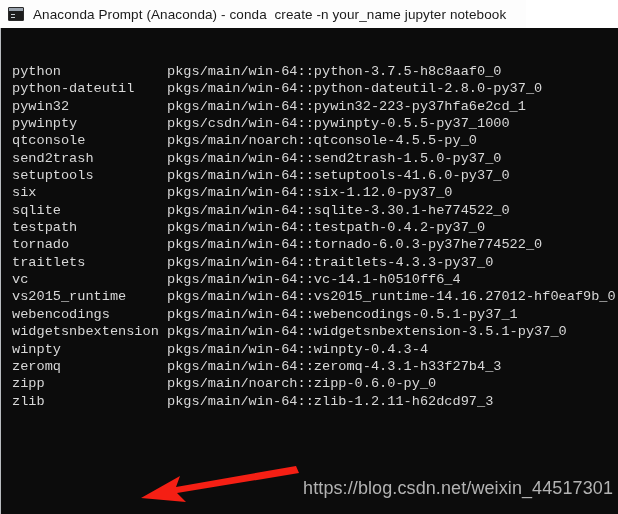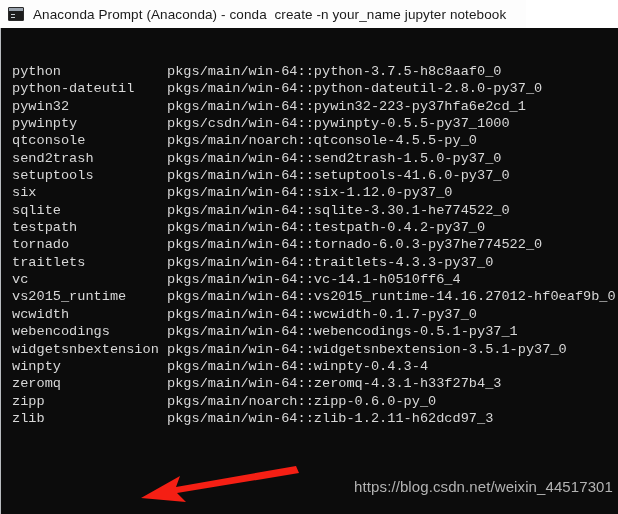--- a/index.html
+++ b/index.html
@@ -125,21 +125,21 @@
     padding-left: 2px;
     box-sizing: border-box;
   }
 
   
   .watermark {
     position: absolute;
     right: 4px;
     top: 450px;
     font-family: "Liberation Sans", sans-serif;
-    font-size: 15px;
+    font-size: 18px;
     color: #b3b3b3;
     white-space: pre;
     letter-spacing: 0.1px;
   }
 
   
   .arrow-overlay {
     position: absolute;
     left: 0; top: 0;
     width: 618px;
@@ -168,21 +168,20 @@
           <div class="pkg-line"><span class="pkg-name">qtconsole</span><span class="pkg-spec">pkgs/main/noarch::qtconsole-4.5.5-py_0</span></div>
           <div class="pkg-line"><span class="pkg-name">send2trash</span><span class="pkg-spec">pkgs/main/win-64::send2trash-1.5.0-py37_0</span></div>
           <div class="pkg-line"><span class="pkg-name">setuptools</span><span class="pkg-spec">pkgs/main/win-64::setuptools-41.6.0-py37_0</span></div>
           <div class="pkg-line"><span class="pkg-name">six</span><span class="pkg-spec">pkgs/main/win-64::six-1.12.0-py37_0</span></div>
           <div class="pkg-line"><span class="pkg-name">sqlite</span><span class="pkg-spec">pkgs/main/win-64::sqlite-3.30.1-he774522_0</span></div>
           <div class="pkg-line"><span class="pkg-name">testpath</span><span class="pkg-spec">pkgs/main/win-64::testpath-0.4.2-py37_0</span></div>
           <div class="pkg-line"><span class="pkg-name">tornado</span><span class="pkg-spec">pkgs/main/win-64::tornado-6.0.3-py37he774522_0</span></div>
           <div class="pkg-line"><span class="pkg-name">traitlets</span><span class="pkg-spec">pkgs/main/win-64::traitlets-4.3.3-py37_0</span></div>
           <div class="pkg-line"><span class="pkg-name">vc</span><span class="pkg-spec">pkgs/main/win-64::vc-14.1-h0510ff6_4</span></div>
           <div class="pkg-line"><span class="pkg-name">vs2015_runtime</span><span class="pkg-spec">pkgs/main/win-64::vs2015_runtime-14.16.27012-hf0eaf9b_0</span></div>
-          <div class="pkg-line"><span class="pkg-name">wcwidth</span><span class="pkg-spec">pkgs/main/win-64::wcwidth-0.1.7-py37_0</span></div>
           <div class="pkg-line"><span class="pkg-name">webencodings</span><span class="pkg-spec">pkgs/main/win-64::webencodings-0.5.1-py37_1</span></div>
           <div class="pkg-line"><span class="pkg-name">widgetsnbextension</span><span class="pkg-spec">pkgs/main/win-64::widgetsnbextension-3.5.1-py37_0</span></div>
           <div class="pkg-line"><span class="pkg-name">winpty</span><span class="pkg-spec">pkgs/main/win-64::winpty-0.4.3-4</span></div>
           <div class="pkg-line"><span class="pkg-name">zeromq</span><span class="pkg-spec">pkgs/main/win-64::zeromq-4.3.1-h33f27b4_3</span></div>
           <div class="pkg-line"><span class="pkg-name">zipp</span><span class="pkg-spec">pkgs/main/noarch::zipp-0.6.0-py_0</span></div>
           <div class="pkg-line"><span class="pkg-name">zlib</span><span class="pkg-spec">pkgs/main/win-64::zlib-1.2.11-h62dcd97_3</span></div>
         </div>
 
       <div class="prompt-line">
         <span>Proceed ([y]/n)? y</span>

